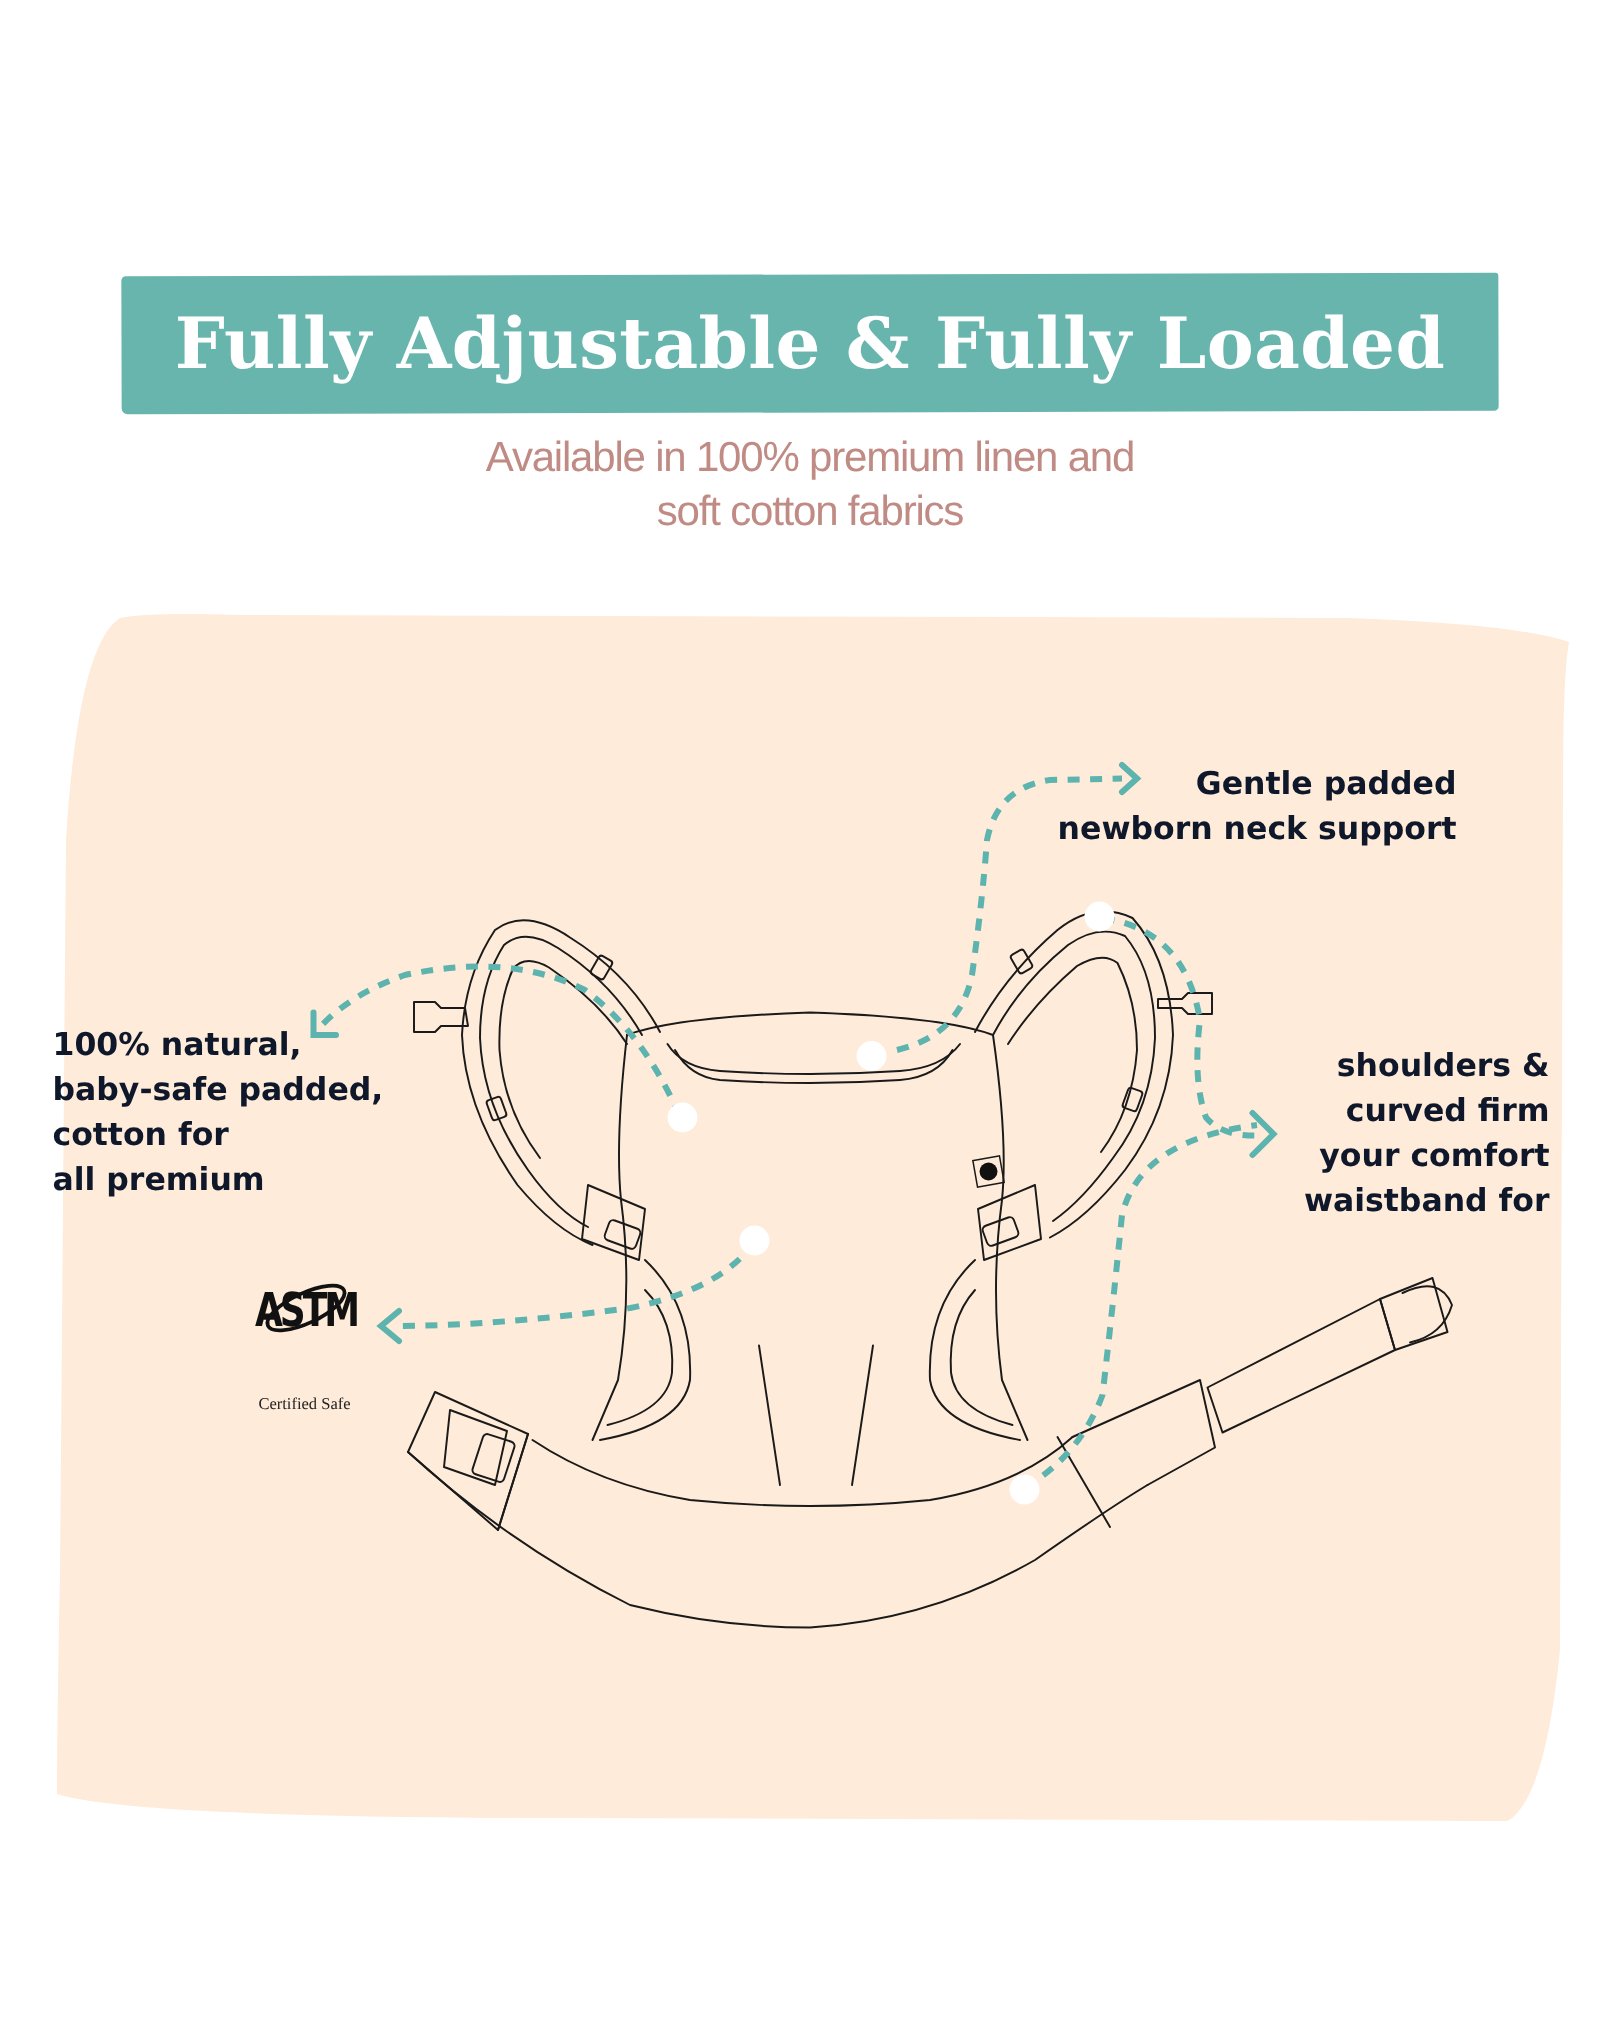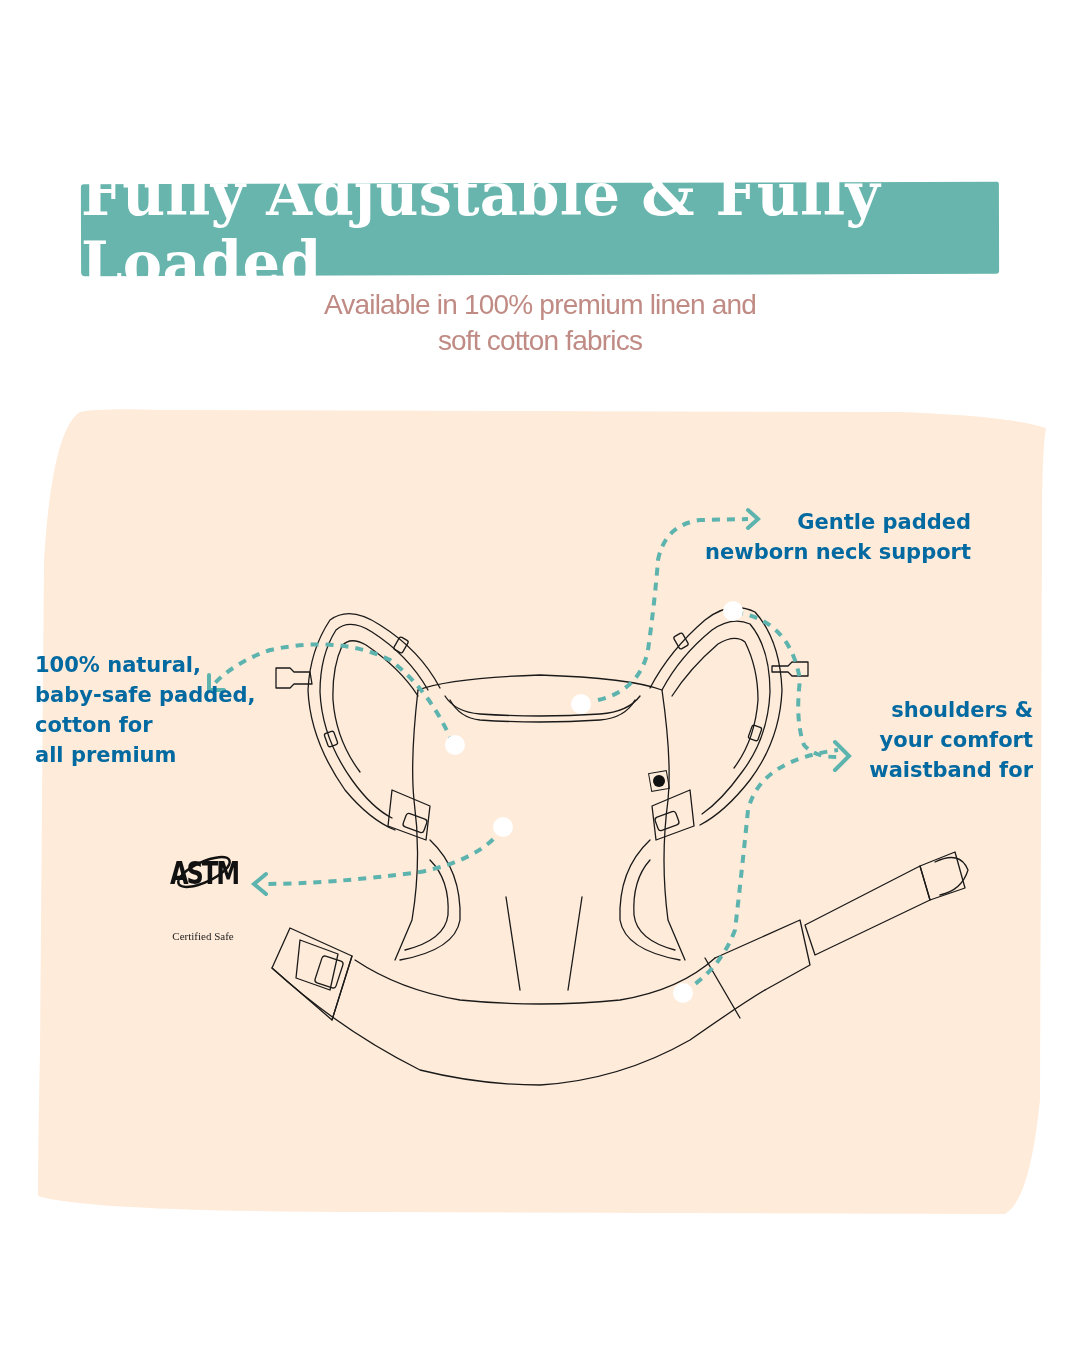--- a/index.html
+++ b/index.html
@@ -8,33 +8,33 @@
   .banner {
     position: absolute; left: 81px; top: 183px; width: 918px; height: 92px;
     background: #67b5ad;
     border-radius: 3px 2px 3px 4px;
     transform: rotate(-0.15deg);
   }
   .banner-title {
     position: absolute; left: 81px; top: 183px; width: 918px; height: 92px;
     display: flex; align-items: center; justify-content: center;
     color: #ffffff; font-family: "DejaVu Serif", serif; font-weight: bold;
-    font-size: 59px; letter-spacing: 0.3px;
+    font-size: 47px; letter-spacing: 0.3px;
   }
   .subtitle {
     position: absolute; left: 240px; top: 287px; width: 600px;
     text-align: center; color: #c08b84;
     font-family: "Liberation Sans", sans-serif; font-size: 28px; line-height: 36px;
     letter-spacing: -0.8px;
   }
 
   .panel-svg { position: absolute; left: 0; top: 0; width: 1080px; height: 1350px; }
 
   .callout {
-    position: absolute; color: #0369a1;
+    position: absolute; color: #0f172a;
     font-family: "DejaVu Sans", sans-serif; font-weight: bold;
     font-size: 21px; line-height: 30px;
   }
   .callout.right { text-align: right; }
   .callout .line { display: block; white-space: nowrap; }
 
   .cert-label {
     position: absolute; left: 150px; top: 930px; width: 106px; text-align: center;
     font-family: Liberation Serif, serif; font-size: 11px; color: #222;
   }
@@ -142,26 +142,27 @@
 <div class="subtitle">
   <div>Available in 100% premium linen and</div>
   <div>soft cotton fabrics</div>
 </div>
 
 <div class="callout right" style="left:660px; top:507px; width:311px;">
   <span class="line">Gentle padded</span>
   <span class="line">newborn neck support</span>
 </div>
 
-<div class="callout" style="left:35px; top:650px; width:240px;">
+<div class="callout" style="left:35px; top:681px; width:240px;">
   <span class="line">100% natural,</span>
   <span class="line">baby-safe padded,</span>
   <span class="line">cotton for</span>
   <span class="line">all premium</span>
 </div>
 
 <div class="callout right" style="left:800px; top:695px; width:233px;">
   <span class="line">shoulders &amp;</span>
+  <span class="line">curved firm</span>
   <span class="line">your comfort</span>
   <span class="line">waistband for</span>
 </div>
 
 <div class="cert-label">Certified Safe</div>
 
 </body></html>

